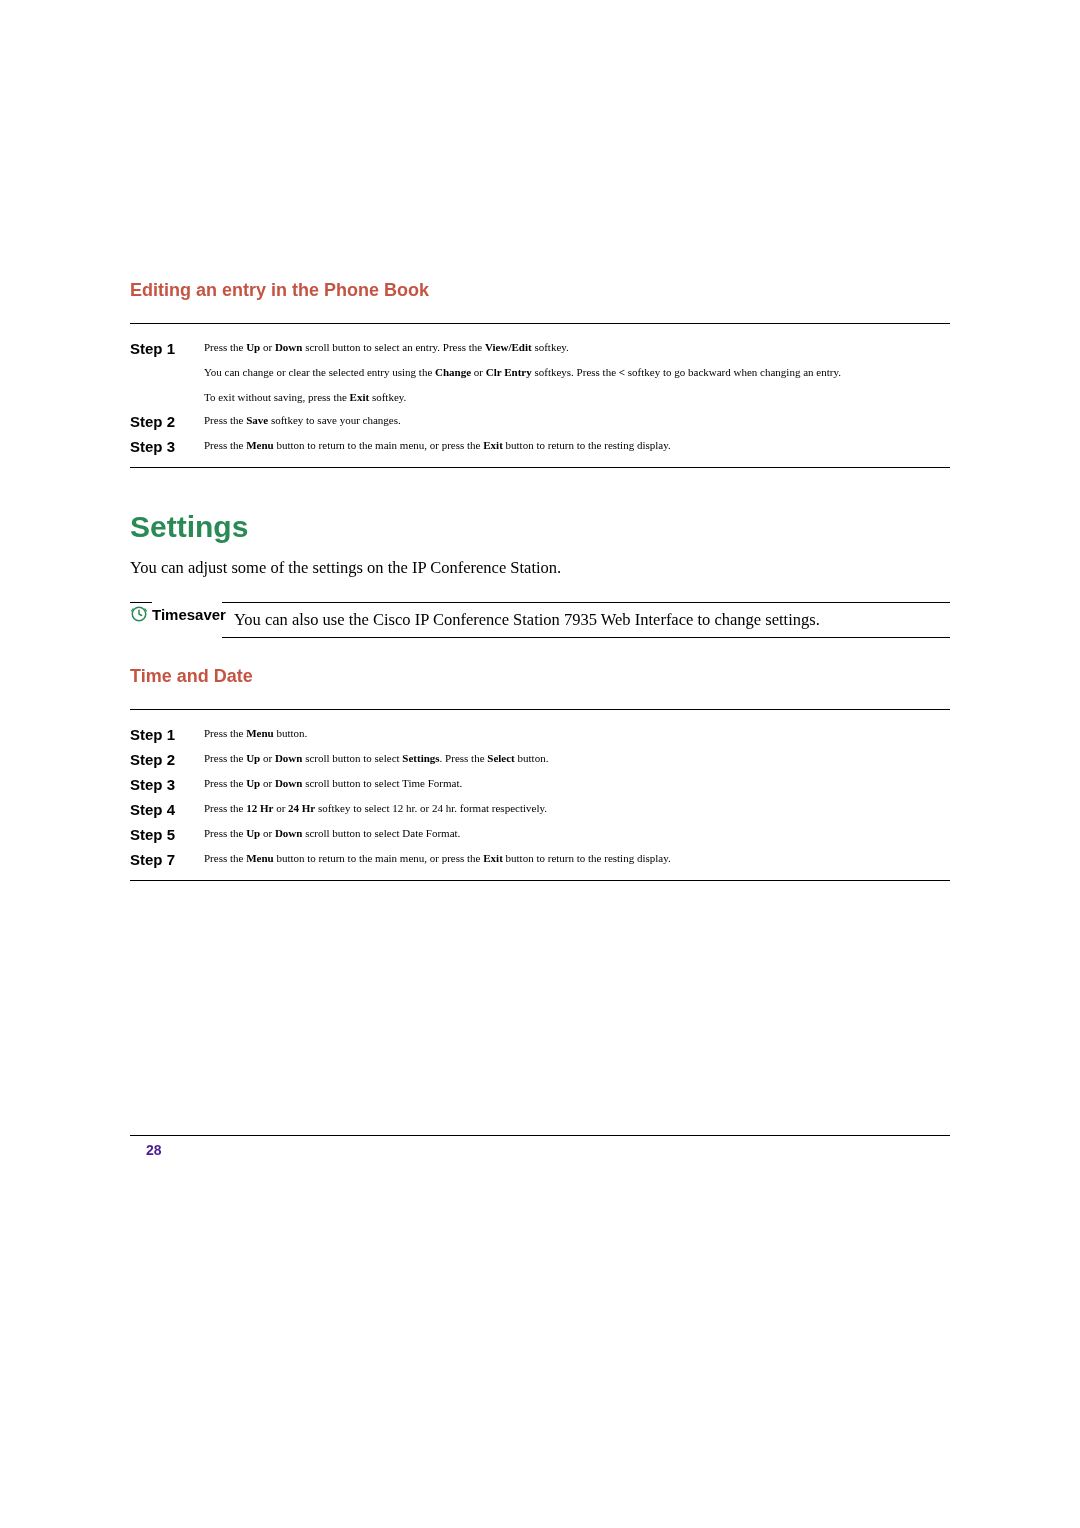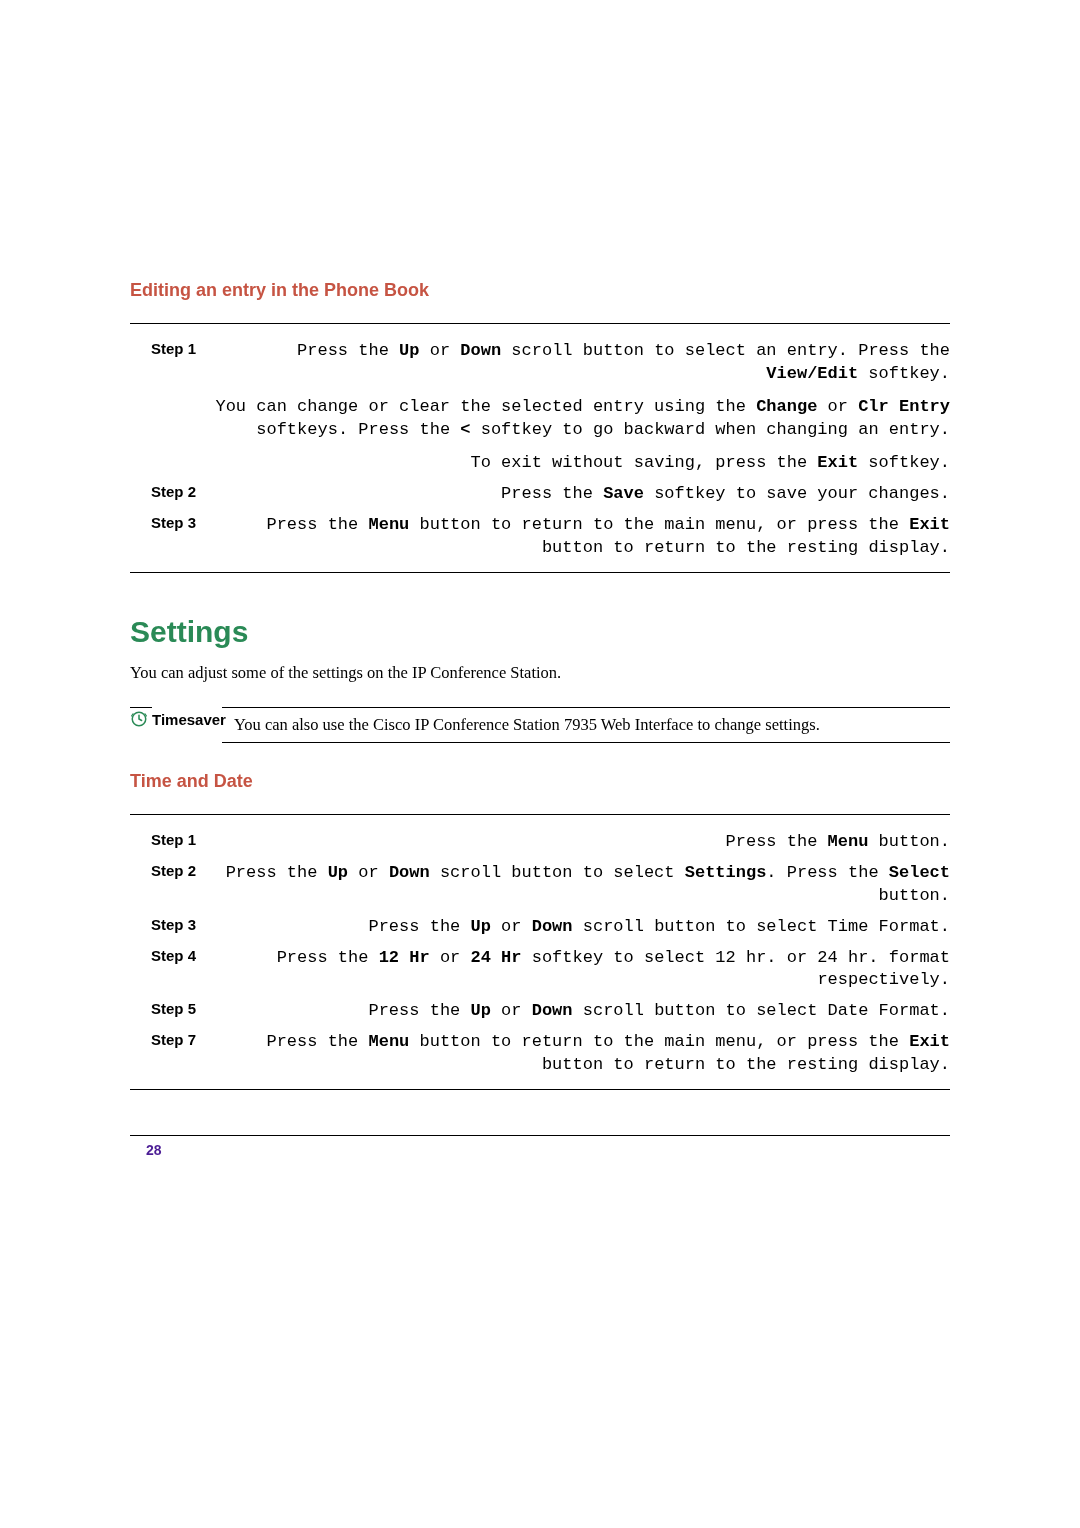--- a/index.html
+++ b/index.html
@@ -38,33 +38,32 @@
     margin-bottom: 10px;
   }
   .step-row {
     display: table-row;
   }
   .step-label, .step-body {
     display: table-cell;
     vertical-align: top;
     padding-top: 6px;
     padding-bottom: 2px;
-    text-align: right;
   }
   .step-label {
     font-family: Arial, Helvetica, sans-serif;
     font-weight: bold;
     font-size: 15px;
     white-space: nowrap;
     width: 66px;
     padding-right: 8px;
   }
   .step-body {
-    font-family: Liberation Mono, monospace;
-    font-size: 17px;
+    font-family: Liberation Serif, serif;
+    font-size: 11px;
     line-height: 1.35;
   }
   .step-body p {
     margin: 0 0 10px 0;
   }
   .step-body p:last-child { margin-bottom: 0; }
   .b { font-weight: bold; }
 
   .h1-section {
     color: #2a8a56;

